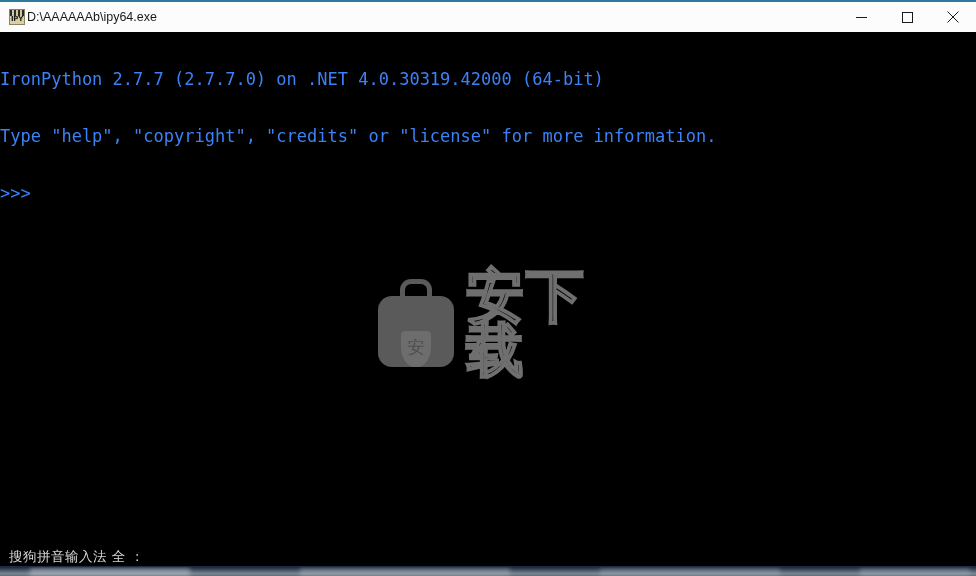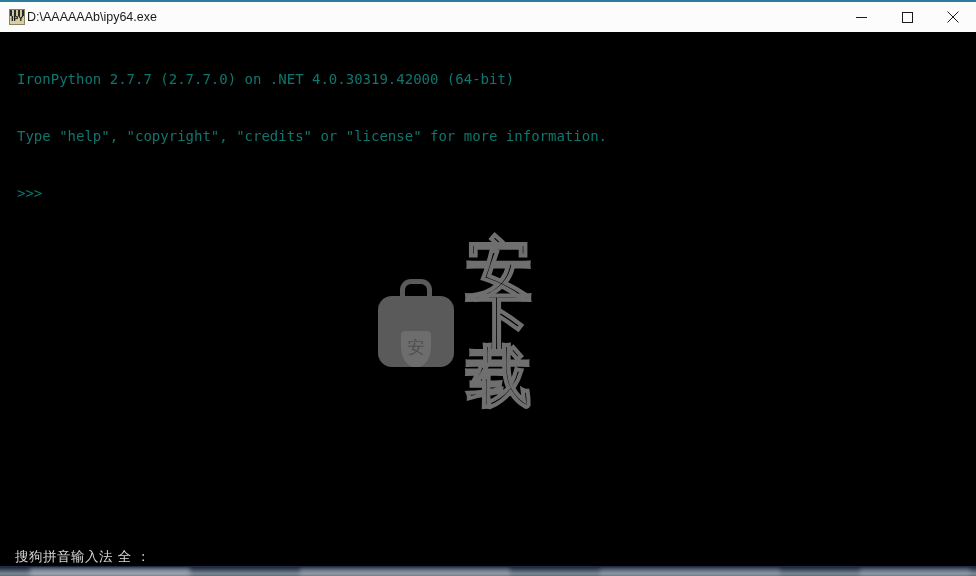--- a/index.html
+++ b/index.html
@@ -104,26 +104,26 @@
   #console-area {
     position: absolute;
     left: 0; top: 32px;
     width: 958px;
     height: 544px;
     background: #000000;
     overflow: hidden;
   }
   #console-text {
     position: absolute;
-    left: 17px; top: 0px;
+    left: 0; top: 0px;
     width: 100%;
     font-family: "DejaVu Sans Mono", "Liberation Mono", monospace;
-    font-size: 14px;
+    font-size: 17px;
     line-height: 19px;
-    color: #0f766e;
+    color: #3b82f6;
     white-space: pre;
     letter-spacing: 0px;
   }
   .console-line { display: block; height: 19px; }
 
   
   #watermark {
     position: absolute;
     left: 378px;
     top: 238px;
@@ -179,41 +179,41 @@
     margin-top: -3px;
   }
   #wm-words {
     margin-left: 12px;
     display: flex;
     flex-direction: column;
     justify-content: center;
   }
   #wm-cn {
     font-family: "DejaVu Sans", sans-serif;
-    font-size: 66px;
+    font-size: 58px;
     line-height: 54px;
     font-weight: bold;
     color: transparent;
     -webkit-text-stroke: 2px #6f6f6f;
     letter-spacing: 2px;
   }
   #wm-domain {
     font-family: "Liberation Sans", sans-serif;
     font-size: 31px;
     line-height: 32px;
     color: transparent;
     -webkit-text-stroke: 1.6px #707070;
     letter-spacing: -1px;
     margin-top: -4px;
   }
 
   
   #ime-status {
     position: absolute;
-    left: 15px;
+    left: 9px;
     bottom: 10px;
     font-family: "DejaVu Sans", sans-serif;
     font-size: 13.5px;
     color: #d6d6d6;
     white-space: pre;
     letter-spacing: 0.5px;
   }
 
   
   #vscrollbar {

